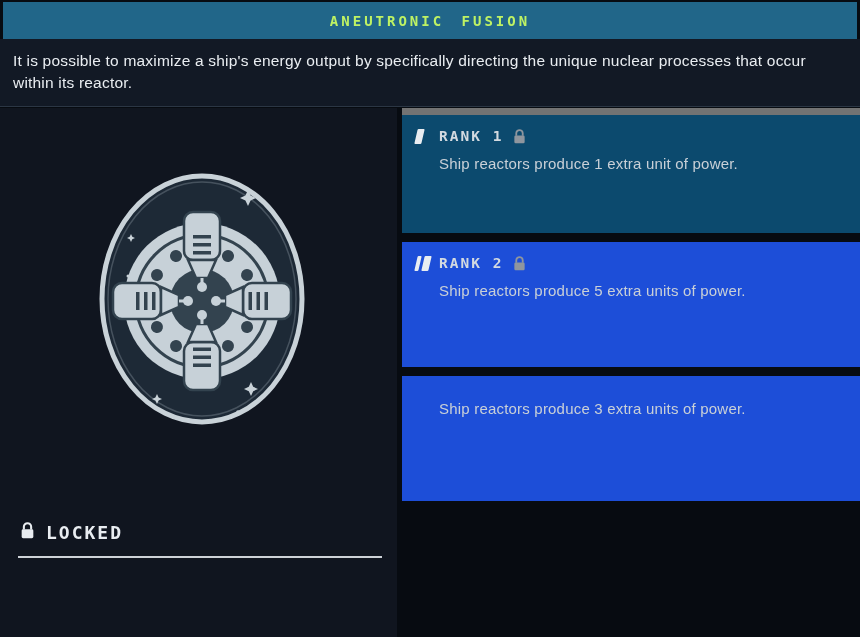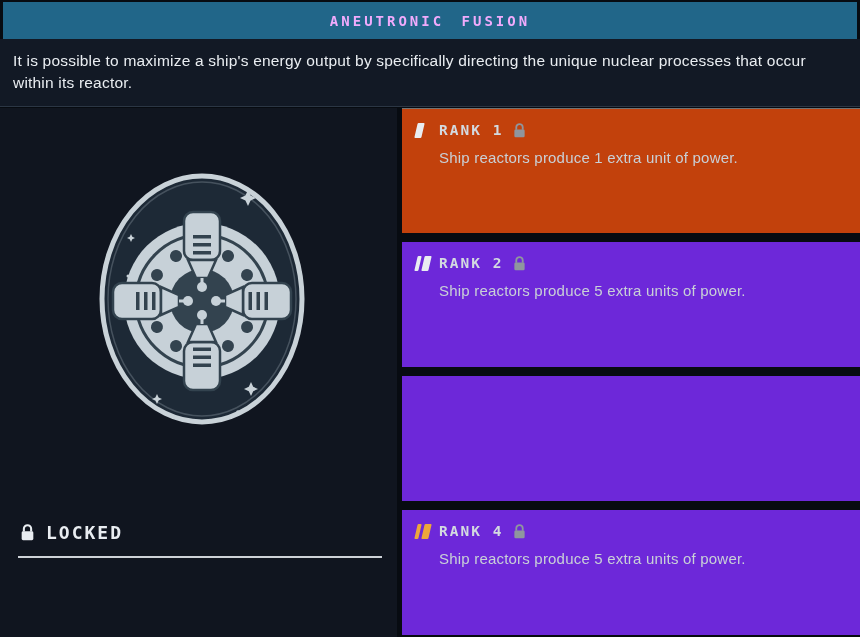--- a/index.html
+++ b/index.html
@@ -6,54 +6,54 @@
   #app{
     position:relative;width:860px;height:637px;overflow:hidden;
     background:#070b11;font-family:"Liberation Sans",sans-serif;
   }
   
   .header-bar{
     position:absolute;top:2px;left:3px;right:3px;height:37px;
     background:#216689;display:flex;align-items:center;justify-content:center;
   }
   .header-title{
-    color:#f0abfc;font-family:"DejaVu Sans Mono",monospace;
+    color:#bef264;font-family:"DejaVu Sans Mono",monospace;
     font-size:14px;letter-spacing:3px;word-spacing:6px;font-weight:bold;
   }
   
   .desc-band{
     position:absolute;top:39px;left:0;right:0;height:68px;
     background:#121925;border-bottom:1px solid #2b3644;box-sizing:border-box;
     padding:11px 22px 0 13px;
   }
   .desc-text{color:#e9edf1;font-size:15.5px;line-height:22px;letter-spacing:.2px;}
   
   .content{position:absolute;top:108px;left:0;right:0;bottom:0;display:flex;}
   .left-panel{position:relative;width:397px;background:#10151f;flex:none;}
   .v-divider{width:5px;background:#070b11;flex:none;}
   .right-panel{flex:1;display:flex;flex-direction:column;gap:9px;}
   
   .emblem{position:absolute;left:92px;top:58px;}
   .locked-status{
-    position:absolute;left:20px;top:414px;display:flex;align-items:center;gap:11px;
+    position:absolute;left:20px;top:414px;display:flex;align-items:flex-start;gap:11px;
     color:#e9edf1;
   }
   .locked-label{
     font-family:"DejaVu Sans Mono",monospace;font-size:18px;font-weight:bold;
     letter-spacing:2px;
   }
   .locked-rule{
     position:absolute;left:18px;top:448px;width:364px;height:2px;background:#cdd2d7;
   }
   
   .rank-row{
-    position:relative;height:125px;background:#6d28d9;box-sizing:border-box;
+    position:relative;height:125px;background:#1d4ed8;box-sizing:border-box;
     padding:13px 12px 0 14px;flex:none;cursor:pointer;
   }
-  .rank-row.selected{background:#c2410c;border-top:1px solid #737373;}
+  .rank-row.selected{background:#0c4a6e;border-top:7px solid #737373;}
   .rank-title-line{display:flex;align-items:center;}
   .pips{width:16px;display:flex;align-items:center;gap:3px;margin-right:7px;flex:none;}
   .pip{display:inline-block;width:7px;height:15px;border-radius:1px;transform:skewX(-13deg);}
   .pip.thin{width:3.5px;}
   .rank-label{
     color:#d3dae0;font-family:"DejaVu Sans Mono",monospace;font-size:14.5px;
     font-weight:bold;letter-spacing:2px;
   }
   .rank-lock{color:#8f969e;margin-left:10px;display:inline-flex;}
   .rank-desc{
@@ -204,33 +204,18 @@
         <svg width="13" height="15" viewBox="0 0 12 14">
           <path d="M3 6.2 V4 a3 3 0 0 1 6 0 V6.2" fill="none" stroke="currentColor" stroke-width="1.7"></path>
           <rect x="1.2" y="6" width="9.6" height="7.4" rx="1.2" fill="currentColor"></rect>
         </svg>
       </span>
     </div>
     <div class="rank-desc">Ship reactors produce 5 extra units of power.</div>
   </div>
 
   <div class="rank-row">
-  </div>
-
-  <div class="rank-row">
-    <div class="rank-title-line">
-      <span class="pips">
-              <span class="pip thin" style="background: rgb(237, 167, 59);"></span>
-              <span class="pip" style="background: rgb(237, 167, 59);"></span>
-            </span>
-      <span class="rank-label">RANK 4</span>
-      <span class="rank-lock">
-        <svg width="13" height="15" viewBox="0 0 12 14">
-          <path d="M3 6.2 V4 a3 3 0 0 1 6 0 V6.2" fill="none" stroke="currentColor" stroke-width="1.7"></path>
-          <rect x="1.2" y="6" width="9.6" height="7.4" rx="1.2" fill="currentColor"></rect>
-        </svg>
-      </span>
-    </div>
-    <div class="rank-desc">Ship reactors produce 5 extra units of power.</div>
-  </div>
+    <div class="rank-desc">Ship reactors produce 3 extra units of power.</div>
+  </div>
+
 </div>
   </div>
 </div>
 
 </body></html>

